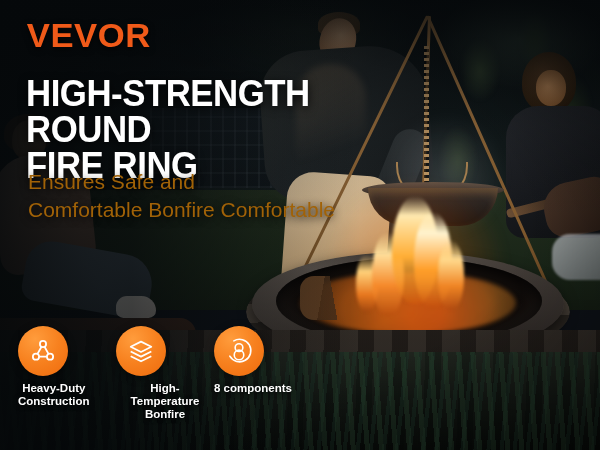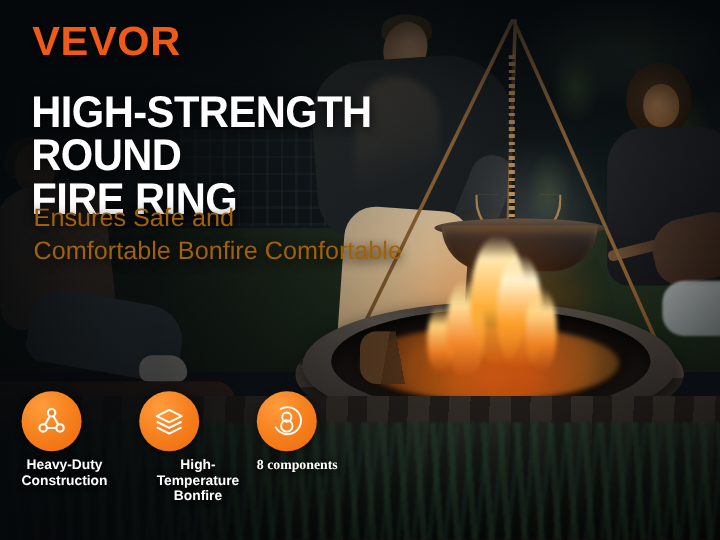--- a/index.html
+++ b/index.html
@@ -283,21 +283,21 @@
   .features{
     position:absolute; left:18px; top:326px; width:400px; height:100px;
     display:flex; align-items:flex-start;
   }
   .feature{
     flex:0 0 auto; display:flex; flex-direction:column; align-items:flex-start;
   }
   .feature.f-a{ width:98px; }
   .feature.f-b{ width:98px; }
   .feature.f-c{ width:92px; }
-  .feature.f-d{ width:102px;font-family:Liberation Serif, serif; }
+  .feature.f-d{ width:102px; }
 
   .badge{
     width:50px; height:50px; border-radius:50%;
     background:radial-gradient(circle at 34% 26%, #ff9c3c 0%, #f7811f 48%, #ee6a0c 100%);
     box-shadow:0 2px 8px rgba(0,0,0,.45);
     display:flex; align-items:center; justify-content:center;
   }
   .badge svg{ display:block; }
 
   .f-label{

